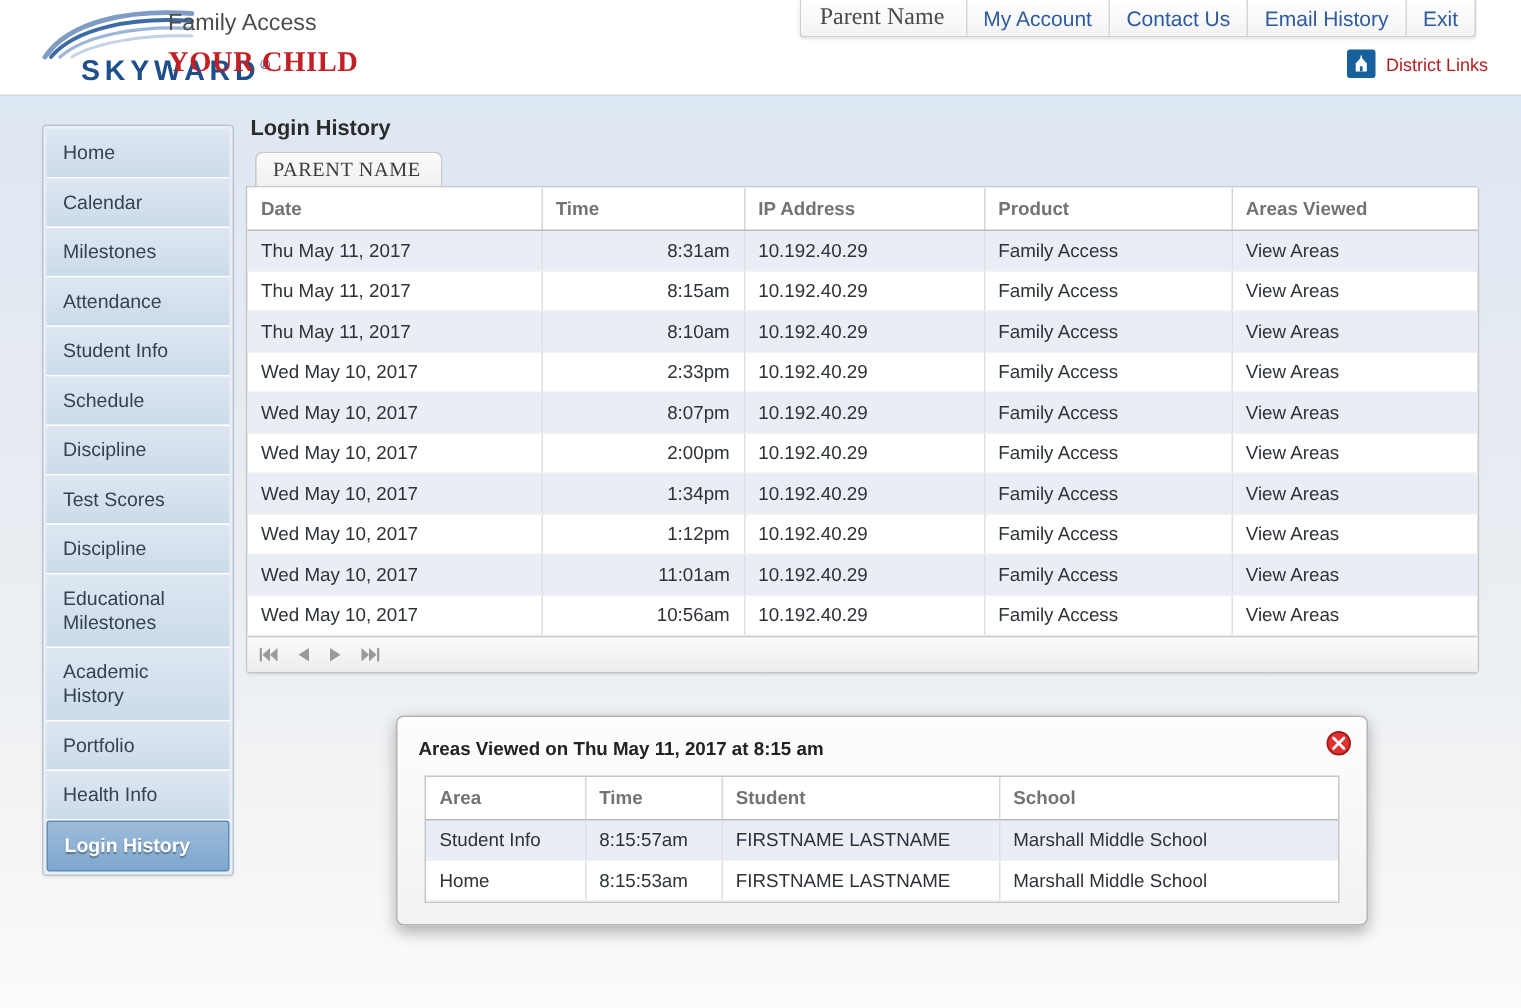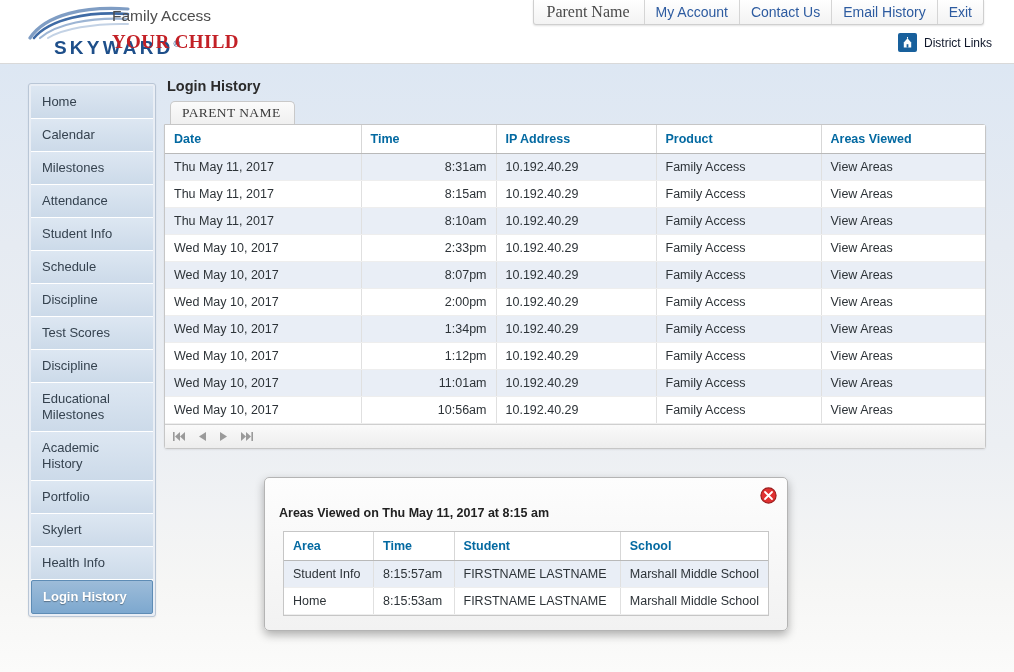--- a/index.html
+++ b/index.html
@@ -95,21 +95,21 @@
     cursor: pointer;
   }
   .district-icon {
     width: 19px; height: 19px;
     background: #18609c;
     border-radius: 2px;
     display: flex; align-items: center; justify-content: center;
   }
   .district-label {
     font-size: 12px;
-    color: #0f172a;
+    color: #b91c1c;
   }
 
   
   .page-body {
     position: relative;
     width: 1014px;
     height: 608px;
     background: linear-gradient(#dde7f3 0px, #e6ebf2 180px, #eceff3 380px, #f6f6f5 520px, #fbfbfa 608px);
   }
   
@@ -177,21 +177,21 @@
     box-shadow: 0 1px 2px rgba(0,0,0,0.07);
   }
   table.grid {
     width: 100%;
     border-collapse: collapse;
     font-size: 12.5px;
   }
   table.grid th {
     text-align: left;
     font-weight: bold;
-    color: #0369a1;
+    color: #737373;
     padding: 7px 9px;
     border-bottom: 1px solid #b9b9b9;
     border-right: 1px solid #d7d7d7;
     background: #ffffff;
     white-space: nowrap;
   }
   table.grid th:last-child { border-right: none; }
   table.grid td {
     padding: 6px 9px;
     color: #2d3338;
@@ -215,26 +215,26 @@
   .pager-btn {
     cursor: pointer;
     display: inline-flex;
     align-items: center;
   }
 
   
   .modal {
     position: absolute;
     left: 264px; top: 413px;
-    width: 524px;
+    width: 648px;
     background: linear-gradient(#fdfdfd, #f2f2f2);
     border: 1px solid #b4b4b4;
     border-radius: 5px;
     box-shadow: 0 4px 10px rgba(0,0,0,0.30);
-    padding: 25px 12px 14px 12px;
+    padding: 11px 12px 14px 12px;
   }
   .modal-title {
     font-size: 12.5px;
     font-weight: bold;
     color: #222;
     margin: 3px 0 11px 2px;
   }
   .modal-close {
     position: absolute;
     right: 10px; top: 9px;
@@ -293,21 +293,20 @@
     <div class="nav-item">Milestones</div>
     <div class="nav-item">Attendance</div>
     <div class="nav-item">Student Info</div>
     <div class="nav-item">Schedule</div>
     <div class="nav-item">Discipline</div>
     <div class="nav-item">Test Scores</div>
     <div class="nav-item">Discipline</div>
     <div class="nav-item">Educational Milestones</div>
     <div class="nav-item">Academic History</div>
     <div class="nav-item">Portfolio</div>
-    <div class="nav-item">Skylert</div>
     <div class="nav-item">Health Info</div>
     <div class="nav-item selected">Login History</div>
   </div>
 
   <div class="main">
     <div class="page-title">Login History</div>
 
     <div class="tabstrip">
       <div class="tab">PARENT NAME</div>
     </div>

